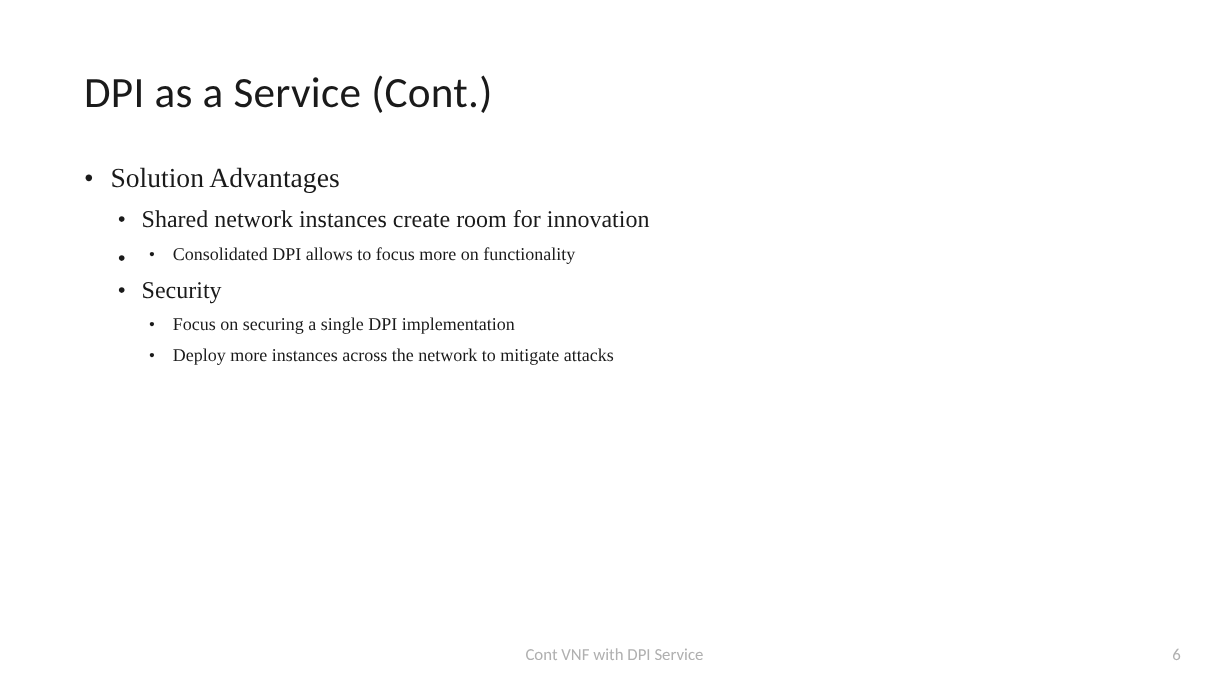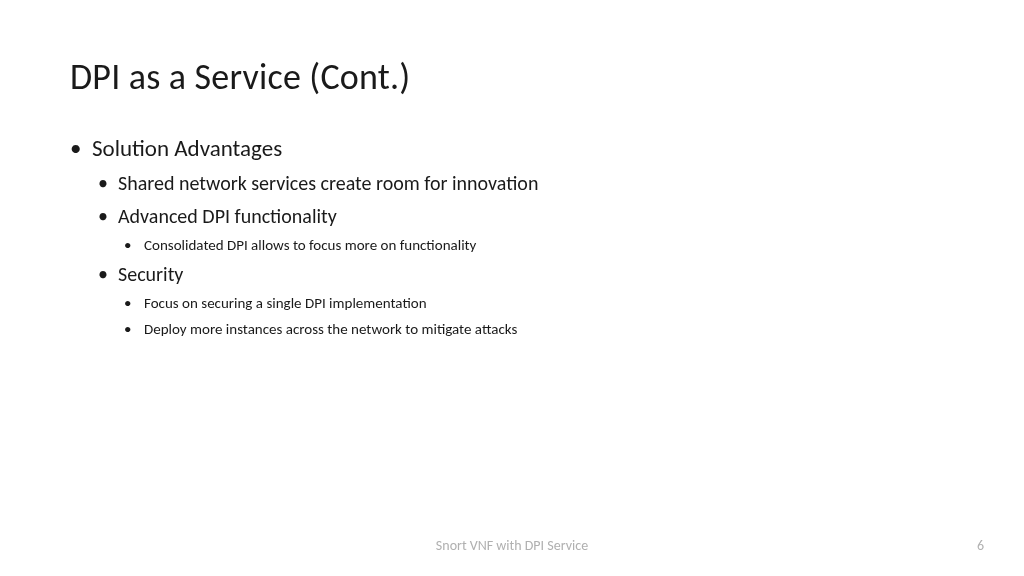--- a/index.html
+++ b/index.html
@@ -1,20 +1,20 @@
 <!DOCTYPE html>
 <html><head>
   <meta charset="utf-8">
   <style>
     * { margin: 0; padding: 0; box-sizing: border-box; }
     html, body { width: 1024px; height: 576px; font-family: Calibri, "Segoe UI", Arial, sans-serif; background: #fff; color: #000; }
     .slide { width: 1024px; height: 576px; position: relative; padding: 55px 34px 40px 70px; }
     .title { font-size: 36px; font-weight: 400; color: #1a1a1a; margin-bottom: 34px; letter-spacing: 0.2px; }
     ul { list-style: none; }
-    li { position: relative; line-height: 1.35; }
+    li { position: relative; line-height: 1.35; font-family: Liberation Serif, serif; }
     li::before { content: "•"; position: absolute; }
     .lvl1 > li { font-size: 23px; color: #1a1a1a; padding-left: 22px; }
     .lvl1 > li::before { left: 0; top: 0; }
     .lvl2 > li { font-size: 20px; color: #1a1a1a; padding-left: 26px; margin-top: 6px; }
     .lvl2 > li::before { left: 6px; top: 0; }
     .lvl3 > li { font-size: 15px; color: #1a1a1a; padding-left: 26px; margin-top: 5px; }
     .lvl3 > li::before { left: 6px; top: 0; }
     .footer { position: absolute; bottom: 22px; left: 0; width: 1024px; display: flex; justify-content: center; align-items: center; color: #b0b0b0; font-size: 14px; }
     .page-number { position: absolute; bottom: 22px; right: 40px; color: #b0b0b0; font-size: 14px; }
   </style>
@@ -22,24 +22,23 @@
 <body>
 
 <div class="slide">
   <h1 class="title">DPI as a Service (Cont.)</h1>
 
   <ul class="lvl1">
     <li>
       <span>Solution Advantages</span>
       <ul class="lvl2">
         <li>
-          <span>Shared network services create room for innovation</span>
+          <span>Shared network instances create room for innovation</span>
         </li>
         <li>
-          <span>Advanced DPI functionality</span>
           <ul class="lvl3">
             <li>
               <span>Consolidated DPI allows to focus more on functionality</span>
             </li>
           </ul>
         </li>
         <li>
           <span>Security</span>
           <ul class="lvl3">
             <li>
@@ -47,15 +46,15 @@
             </li>
             <li>
               <span>Deploy more instances across the network to mitigate attacks</span>
             </li>
           </ul>
         </li>
       </ul>
     </li>
   </ul>
 
-  <div class="footer">Snort VNF with DPI Service</div>
+  <div class="footer">Cont VNF with DPI Service</div>
   <div class="page-number">6</div>
 </div>
 
 </body></html>

